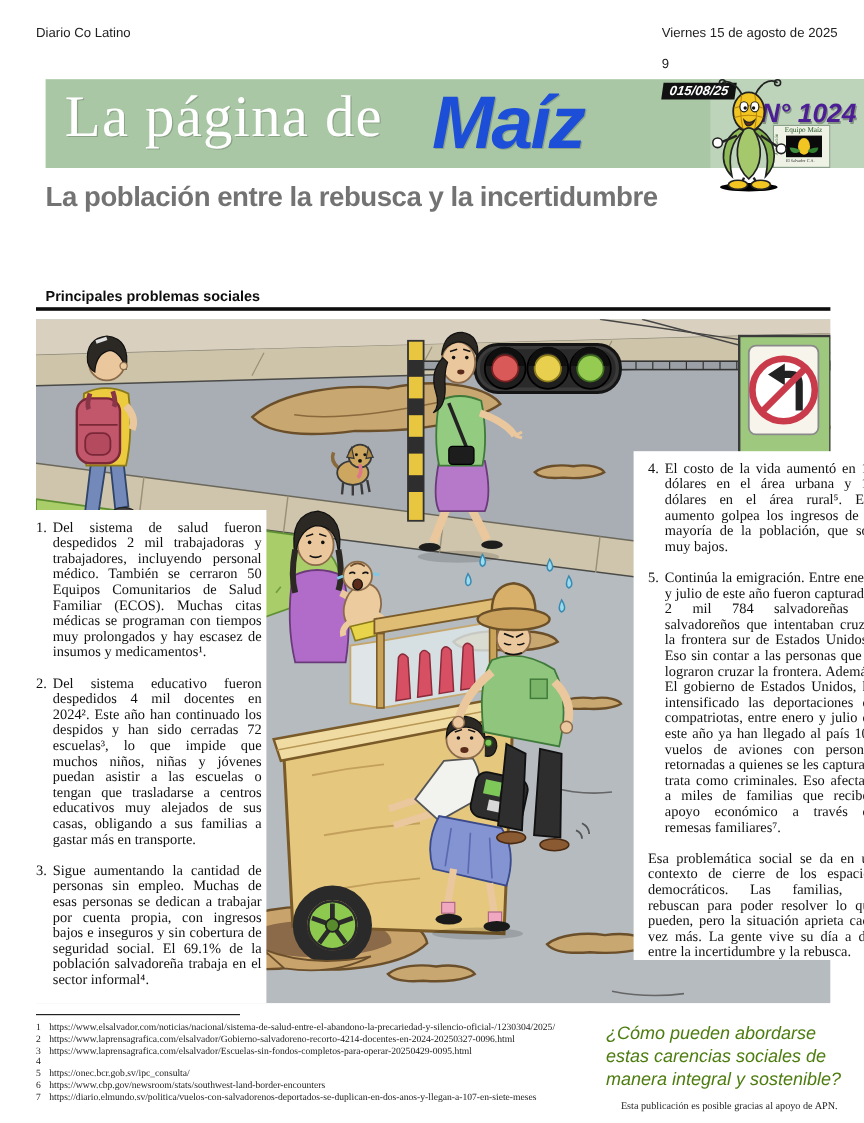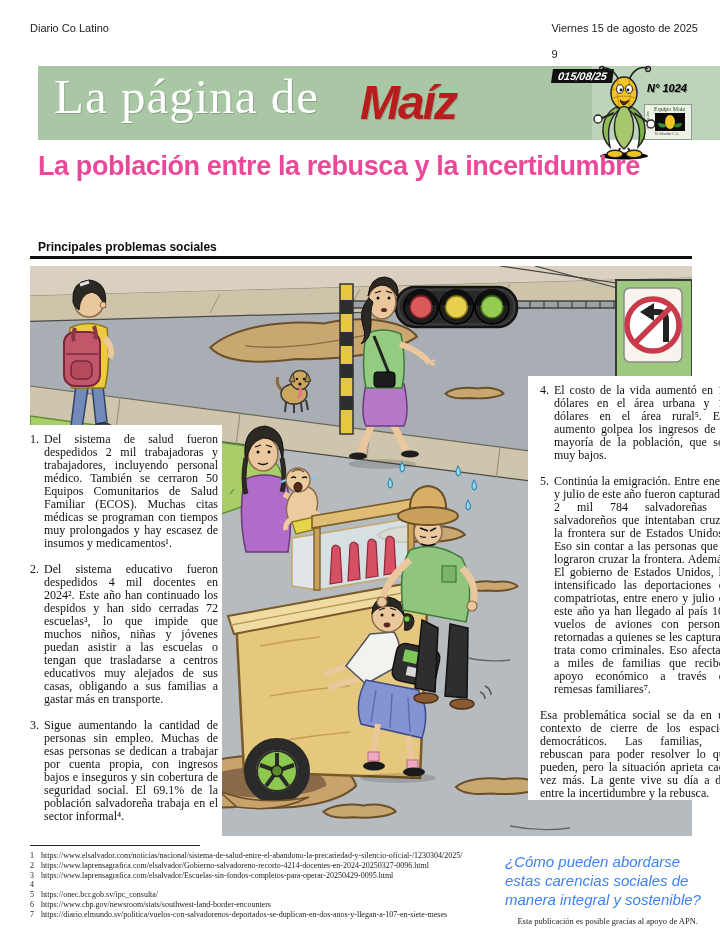--- a/index.html
+++ b/index.html
@@ -5,50 +5,50 @@
   html,body{margin:0;padding:0;background:#e8e8e8;}
   .page{position:relative;width:720px;height:936px;background:#ffffff;margin:0 auto;overflow:hidden;
         font-family:"Liberation Serif",serif;color:#111;}
   
   .hdr-left{position:absolute;left:30px;top:22px;font-family:"Liberation Sans",sans-serif;font-size:11px;color:#222;}
   .hdr-right{position:absolute;right:22px;top:22px;font-family:"Liberation Sans",sans-serif;font-size:11px;color:#222;display:flex;gap:14px;flex-direction:column;}
   
   .banner{position:absolute;left:38px;top:66px;width:702px;height:74px;background:#a9c7a4;}
   .banner-right{position:absolute;right:0;top:0;width:148px;height:74px;background:#bdd4ba;}
   .banner-prefix{position:absolute;left:16px;top:2px;font-family:"Liberation Serif",serif;font-size:49px;color:#ffffff;letter-spacing:1px;text-shadow:1px 1px 0 rgba(0,0,0,.18);}
-  .banner-main{position:absolute;left:322px;top:0px;font-family:"Liberation Sans",sans-serif;font-weight:bold;font-style:italic;font-size:48px;line-height:74px;color:#b91c1c;letter-spacing:-2px;text-shadow:1px 1px 0 rgba(0,0,0,.18);}
+  .banner-main{position:absolute;left:322px;top:0px;font-family:"Liberation Sans",sans-serif;font-weight:bold;font-style:italic;font-size:62px;line-height:74px;color:#1d4ed8;letter-spacing:-2px;text-shadow:1px 1px 0 rgba(0,0,0,.18);}
   .date-badge{position:absolute;left:514px;top:3px;background:#111;color:#fff;font-family:"Liberation Sans",sans-serif;font-weight:bold;font-style:italic;font-size:11px;padding:1px 6px;transform:skewX(-8deg);}
-  .issue-no{position:absolute;left:609px;top:16px;font-family:"Liberation Sans",sans-serif;font-weight:bold;font-style:italic;font-size:11px;color:#000000;text-shadow:1px 1px 0 rgba(0,0,0,.3);}
+  .issue-no{position:absolute;left:596px;top:16px;font-family:"Liberation Sans",sans-serif;font-weight:bold;font-style:italic;font-size:22px;color:#4c1d95;text-shadow:1px 1px 0 rgba(0,0,0,.3);}
   .logo-box{position:absolute;left:606px;top:38px;width:46px;height:34px;background:#eef2e4;border:1px solid #8aa08a;font-family:"Liberation Serif",serif;}
   .logo-org{position:absolute;left:9px;top:1px;font-size:6px;color:#1d4d1d;white-space:nowrap;}
   .logo-vert{position:absolute;left:-7px;top:13px;font-size:4px;color:#1d4d1d;transform:rotate(-90deg);}
   .logo-black{position:absolute;left:10px;top:8px;width:30px;height:18px;background:#0a0a0a;}
   .logo-country{position:absolute;left:10px;top:27px;font-size:3.5px;color:#333;white-space:nowrap;}
   .mascot{position:absolute;left:576px;top:62px;width:96px;height:98px;}
   
-  .headline{position:absolute;left:38px;top:151px;width:660px;font-family:"Liberation Sans",sans-serif;font-weight:bold;font-size:27px;letter-spacing:-.4px;color:#ec4899;}
+  .headline{position:absolute;left:38px;top:151px;width:660px;font-family:"Liberation Sans",sans-serif;font-weight:bold;font-size:23px;letter-spacing:-.4px;color:#737373;}
   .lede{position:absolute;left:38px;top:194px;width:648px;font-family:"Liberation Sans",sans-serif;font-size:15px;line-height:21px;color:#1c1c1c;}
   .kicker{position:absolute;left:38px;top:240px;font-family:"Liberation Sans",sans-serif;font-weight:bold;font-size:12px;color:#0d0d0d;text-align:center;}
   .rule-thick{position:absolute;left:30px;top:256px;width:662px;height:3px;background:#0d0d0d;}
   
   .illus{position:absolute;left:30px;top:266px;width:662px;height:570px;}
   
   .col{position:absolute;background:#ffffff;font-size:12px;line-height:13px;text-align:justify;hyphens:auto;}
   .col-left{left:22px;top:425px;width:188px;padding:8px 4px 0 8px;}
   .col-right{left:528px;top:376px;width:190px;padding:8px 0 0 12px;}
   .item{display:flex;margin-bottom:13px;}
   .item .num{flex:0 0 14px;}
   .item .txt{flex:1;}
   .closing{margin-top:4px;}
   
   .fn-rule{position:absolute;left:30px;top:845px;width:170px;height:1px;background:#222;}
   .footnotes{position:absolute;left:30px;top:851px;width:478px;font-size:8px;line-height:9.8px;color:#1a1a1a;}
   .fn-row{display:flex;}
   .fn-row .fn-num{flex:0 0 11px;}
-  .question{position:absolute;left:505px;top:852px;width:212px;font-family:"Liberation Sans",sans-serif;font-style:italic;font-size:15px;line-height:19px;color:#3b82f6;}
+  .question{position:absolute;left:505px;top:852px;width:212px;font-family:"Liberation Sans",sans-serif;font-style:italic;font-size:15px;line-height:19px;color:#4d7c0f;}
   .credit{position:absolute;right:22px;top:916px;font-size:8.5px;color:#222;}
 </style>
 </head>
 <body>
 
 <div class="page">
 
   <div class="hdr-left">Diario Co Latino</div>
   <div class="hdr-right">
     <span>Viernes 15 de agosto de 2025</span>

